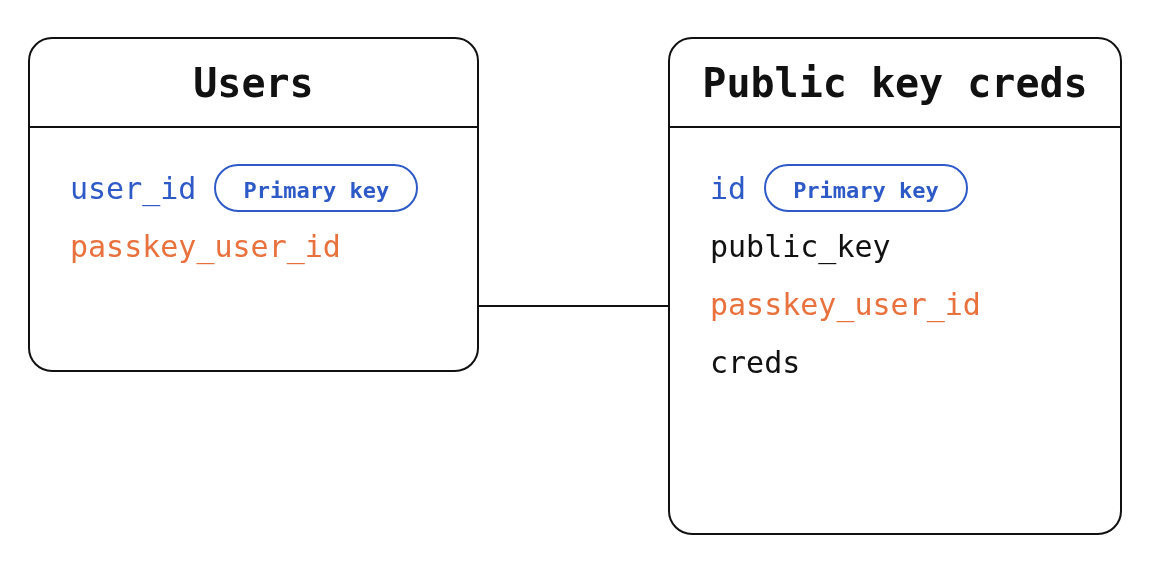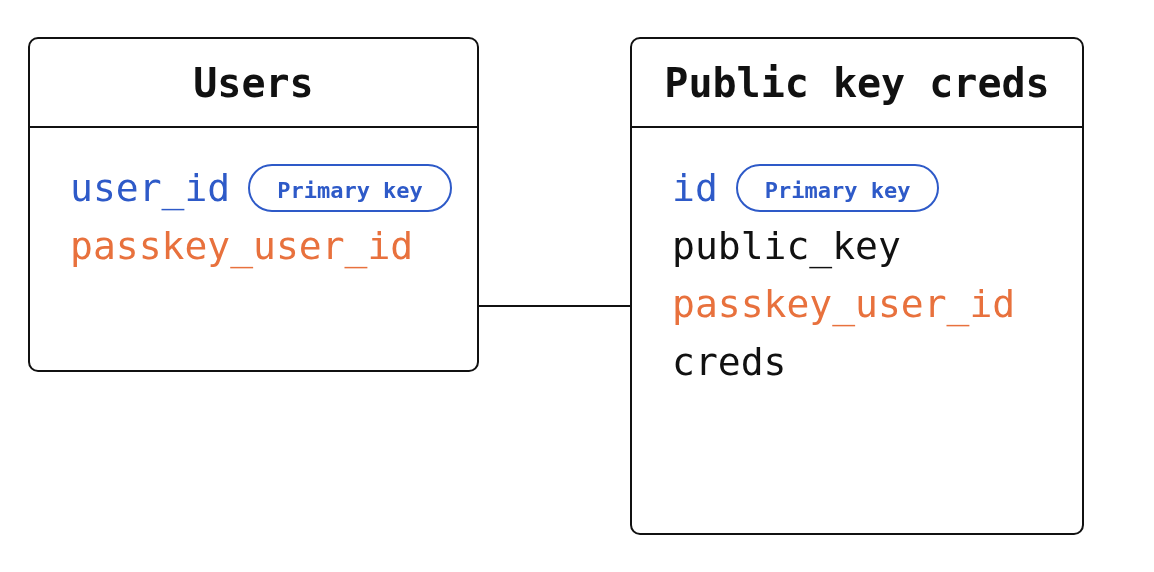--- a/index.html
+++ b/index.html
@@ -16,26 +16,26 @@
   .canvas {
     position: relative;
     width: 1154px;
     height: 572px;
     background: var(--background);
     overflow: hidden;
   }
   .entity {
     position: absolute;
     border: 2px solid var(--stroke);
-    border-radius: 10px;
+    border-radius: 24px;
     background: var(--background);
     text-align: right;
   }
   .entity.users  { left: 28px;  top: 37px; width: 451px; height: 335px; }
-  .entity.creds  { left: 630px; top: 37px; width: 454px; height: 498px; }
+  .entity.creds  { left: 668px; top: 37px; width: 454px; height: 498px; }
   .entity-header {
     height: 89px;
     border-bottom: 2px solid var(--stroke);
     display: flex;
     align-items: center;
     justify-content: center;
   }
   .entity-title {
     font-size: 40px;
     font-weight: bold;
@@ -46,21 +46,21 @@
   .entity-body {
     padding: 31px 20px 0 40px;
   }
   .field-row {
     height: 58px;
     display: flex;
     align-items: center;
     white-space: nowrap;
   }
   .field-name {
-    font-size: 38px;
+    font-size: 30px;
     color: var(--stroke);
   }
   .field-name.blue   { color: var(--blue); }
   .field-name.orange { color: var(--orange); }
   .pk-badge {
     margin-left: 18px;
     border: 2px solid var(--blue);
     border-radius: 999px;
     padding: 12px 27px 5px 27px;
     font-size: 22px;

